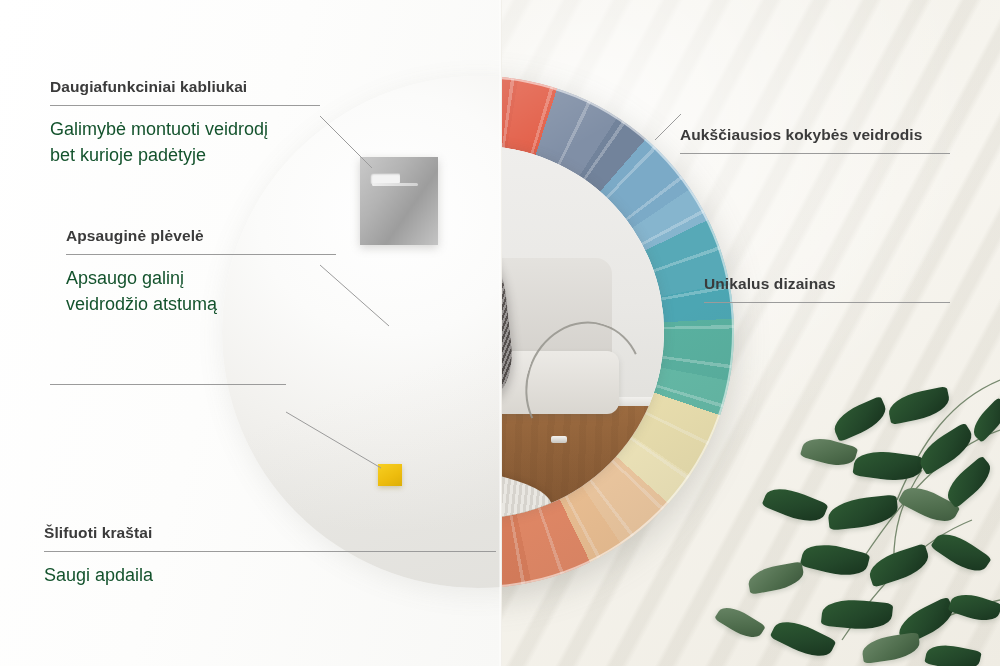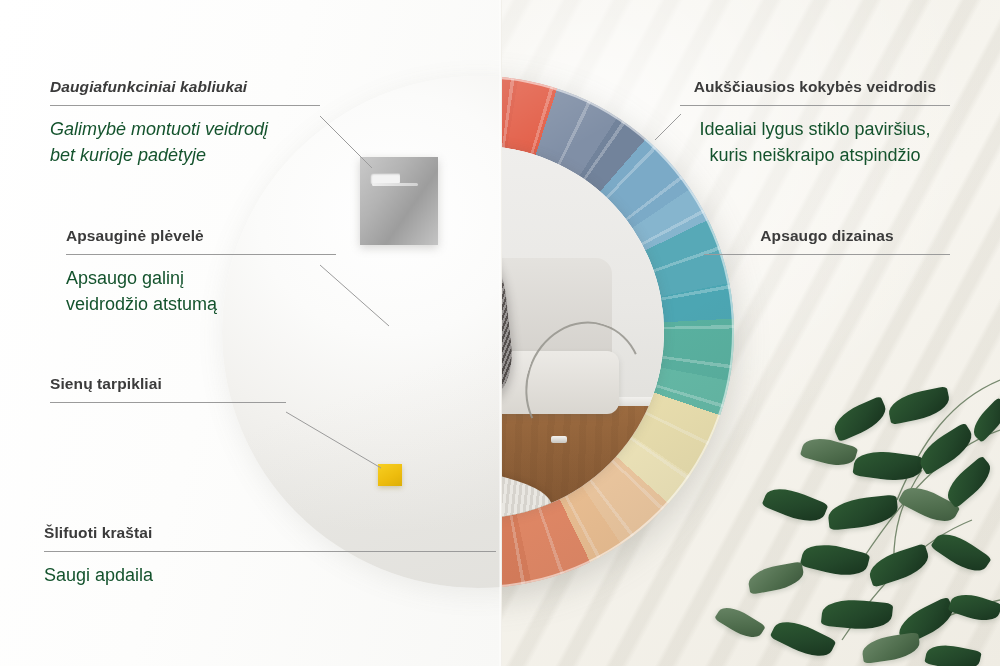--- a/index.html
+++ b/index.html
@@ -183,21 +183,21 @@
   
   .callout{position:absolute;}
   .callout .title{
     font-size:15.5px;font-weight:bold;color:#3b3b3b;letter-spacing:0.1px;white-space:nowrap;
   }
   .callout .rule{height:1px;background:#9b9b9b;margin-top:9px;}
   .callout .desc{
     margin-top:11px;font-size:18px;line-height:1.42;color:#14532d;white-space:pre-line;
   }
   .left .title,.left .desc{text-align:left;}
-  .right .title,.right .desc{text-align:center;}
+  .right .title,.right .desc{text-align:left;margin-top:48px;}
 
   .lead{position:absolute;overflow:visible;pointer-events:none;}
 
   .hook-plate{
     position:absolute;left:360px;top:157px;width:78px;height:88px;
     background:linear-gradient(125deg,#c9c9c9 0%,#b3b3b3 35%,#9d9d9d 62%,#c4c4c4 100%);
     box-shadow:0 3px 9px rgba(110,108,104,0.28);
   }
   .hook-slot{
     position:absolute;left:10px;top:16px;width:30px;height:11px;border-radius:2px;
@@ -295,50 +295,47 @@
 
   <svg class="lead" style="left:0;top:0;width:1000px;height:666px;">
     <g stroke="#9b9b9b" stroke-width="1" fill="none">
       <path d="M320 116 L 372 168"></path>
       <path d="M320 265 L 389 326"></path>
       <path d="M286 412 L 381 468"></path>
       <path d="M655 140 L 681 114"></path>
     </g>
   </svg>
 
-  <div class="callout left" style="left:50px;top:78px;width:270px;font-style:italic;">
+  <div class="callout left" style="left:50px;top:78px;width:270px;">
     <div class="title">Daugiafunkciniai kabliukai</div>
     <div class="rule"></div>
     <div class="desc">Galimybė montuoti veidrodį
 bet kurioje padėtyje</div>
   </div>
 
   <div class="callout left" style="left:66px;top:227px;width:270px;">
     <div class="title">Apsauginė plėvelė</div>
     <div class="rule"></div>
     <div class="desc">Apsaugo galinį
 veidrodžio atstumą</div>
   </div>
 
   <div class="callout left" style="left:50px;top:375px;width:236px;">
-    <div class="title">Sienų tarpikliai</div>
     <div class="rule"></div>
   </div>
 
   <div class="callout left" style="left:44px;top:524px;width:452px;">
     <div class="title">Šlifuoti kraštai</div>
     <div class="rule"></div>
     <div class="desc">Saugi apdaila</div>
   </div>
 
   <div class="callout right" style="left:680px;top:78px;width:270px;">
     <div class="title">Aukščiausios kokybės veidrodis</div>
     <div class="rule"></div>
-    <div class="desc">Idealiai lygus stiklo paviršius,
-kuris neiškraipo atspindžio</div>
   </div>
 
   <div class="callout right" style="left:704px;top:227px;width:246px;">
-    <div class="title">Apsaugo dizainas</div>
+    <div class="title">Unikalus dizainas</div>
     <div class="rule"></div>
   </div>
 
 </div>
 
 </body></html>

